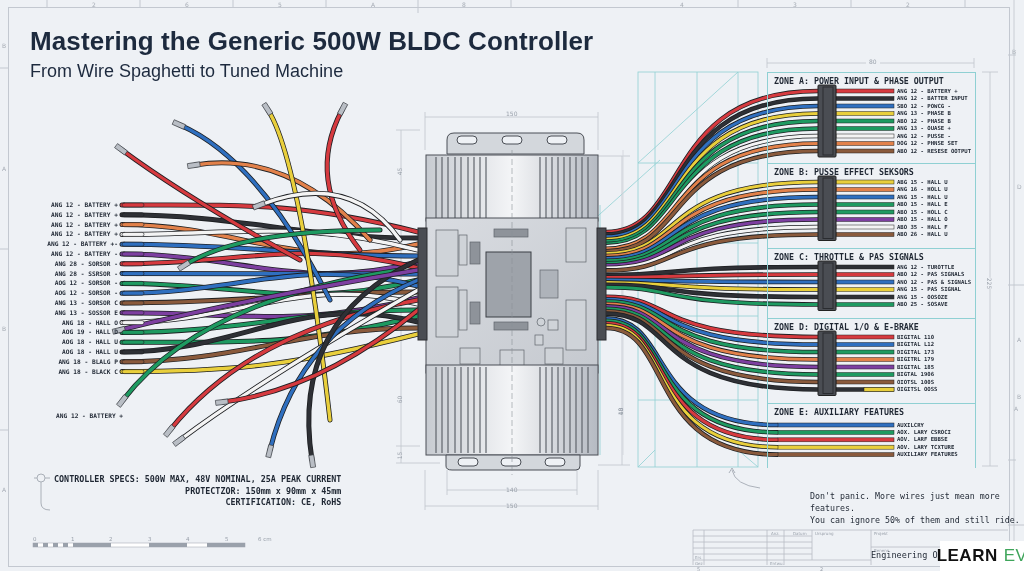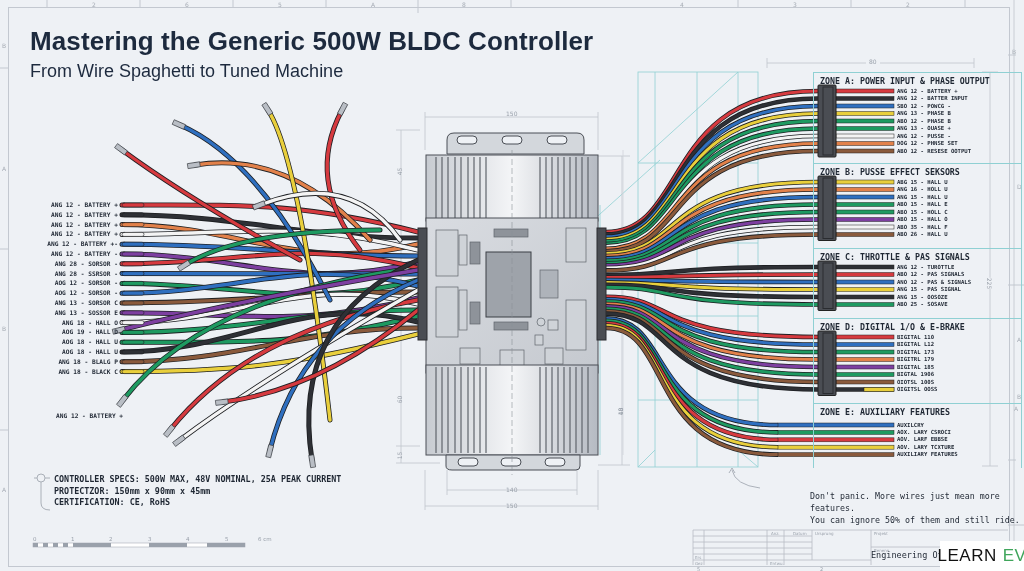--- a/index.html
+++ b/index.html
@@ -4,29 +4,29 @@
 <style>
   html,body{margin:0;padding:0;}
   body{width:1024px;height:571px;background:#eef1f5;position:relative;overflow:hidden;font-family:"Liberation Sans",sans-serif;}
   .frame{position:absolute;left:8px;top:7px;width:1000px;height:558px;border:1px solid #c3c8d0;}
   .ruler-lbl{position:absolute;font-size:6px;color:#a6acb5;font-family:"DejaVu Sans",sans-serif;}
   .title{position:absolute;left:30px;top:26px;font-size:26px;font-weight:bold;color:#1d2a3e;font-family:"Liberation Sans",sans-serif;letter-spacing:0.1px;}
   .subtitle{position:absolute;left:30px;top:61px;font-size:18px;color:#1d2a3e;font-family:"Liberation Sans",sans-serif;}
   svg.main{position:absolute;left:0;top:0;}
   .wire-lbl{position:absolute;font-size:6.2px;color:#1f2733;font-weight:bold;font-family:"DejaVu Sans Mono",monospace;white-space:nowrap;}
   .left-lbl{text-align:right;width:90px;}
-  .zone{position:absolute;left:813px;width:207px;border:1px solid #8fd0d3;border-bottom:none;}
+  .zone{position:absolute;left:767px;width:207px;border:1px solid #8fd0d3;border-bottom:none;}
   .zone-title{position:absolute;left:6px;top:3px;font-size:8.3px;font-weight:bold;color:#1f2733;font-family:"DejaVu Sans Mono",monospace;white-space:nowrap;}
-  .specs{position:absolute;left:54px;top:474px;font-size:8.4px;line-height:11.5px;color:#1f2733;font-weight:bold;font-family:"DejaVu Sans Mono",monospace;}
+  .specs{position:absolute;left:54px;top:474px;font-size:8.4px;line-height:11.5px;color:#1f2733;font-weight:bold;font-family:"DejaVu Sans Mono",monospace;text-align:right;}
   .note{position:absolute;left:766px;top:490px;font-size:8.3px;line-height:12px;color:#1f2733;font-family:"DejaVu Sans Mono",monospace;margin-left:44px;}
   .scale-lbl{position:absolute;font-size:5.5px;color:#9aa1ab;font-family:"DejaVu Sans",sans-serif;}
   .tb-txt{position:absolute;font-size:4px;color:#9aa1ab;font-family:"DejaVu Sans",sans-serif;}
   .tb-eng{position:absolute;left:871px;top:550px;font-size:8.5px;color:#1f2733;font-family:"DejaVu Sans Mono",monospace;white-space:nowrap;}
   .logo{position:absolute;left:940px;top:541px;width:84px;height:30px;background:#ffffff;display:flex;align-items:center;justify-content:center;gap:6px;font-size:17px;font-family:"Liberation Sans",sans-serif;letter-spacing:0.5px;}
-  .logo-learn{color:#111;font-weight:normal;}
+  .logo-learn{color:#111;font-weight:bold;}
   .logo-ev{color:#3fa55b;}
   .dim-txt{position:absolute;font-size:6px;color:#9aa1ab;font-family:"DejaVu Sans",sans-serif;}
 </style>
 </head>
 <body>
 
 <div class="frame"></div>
 
 <div>
   <span class="ruler-lbl" style="left:92px;top:1px;">2</span>

